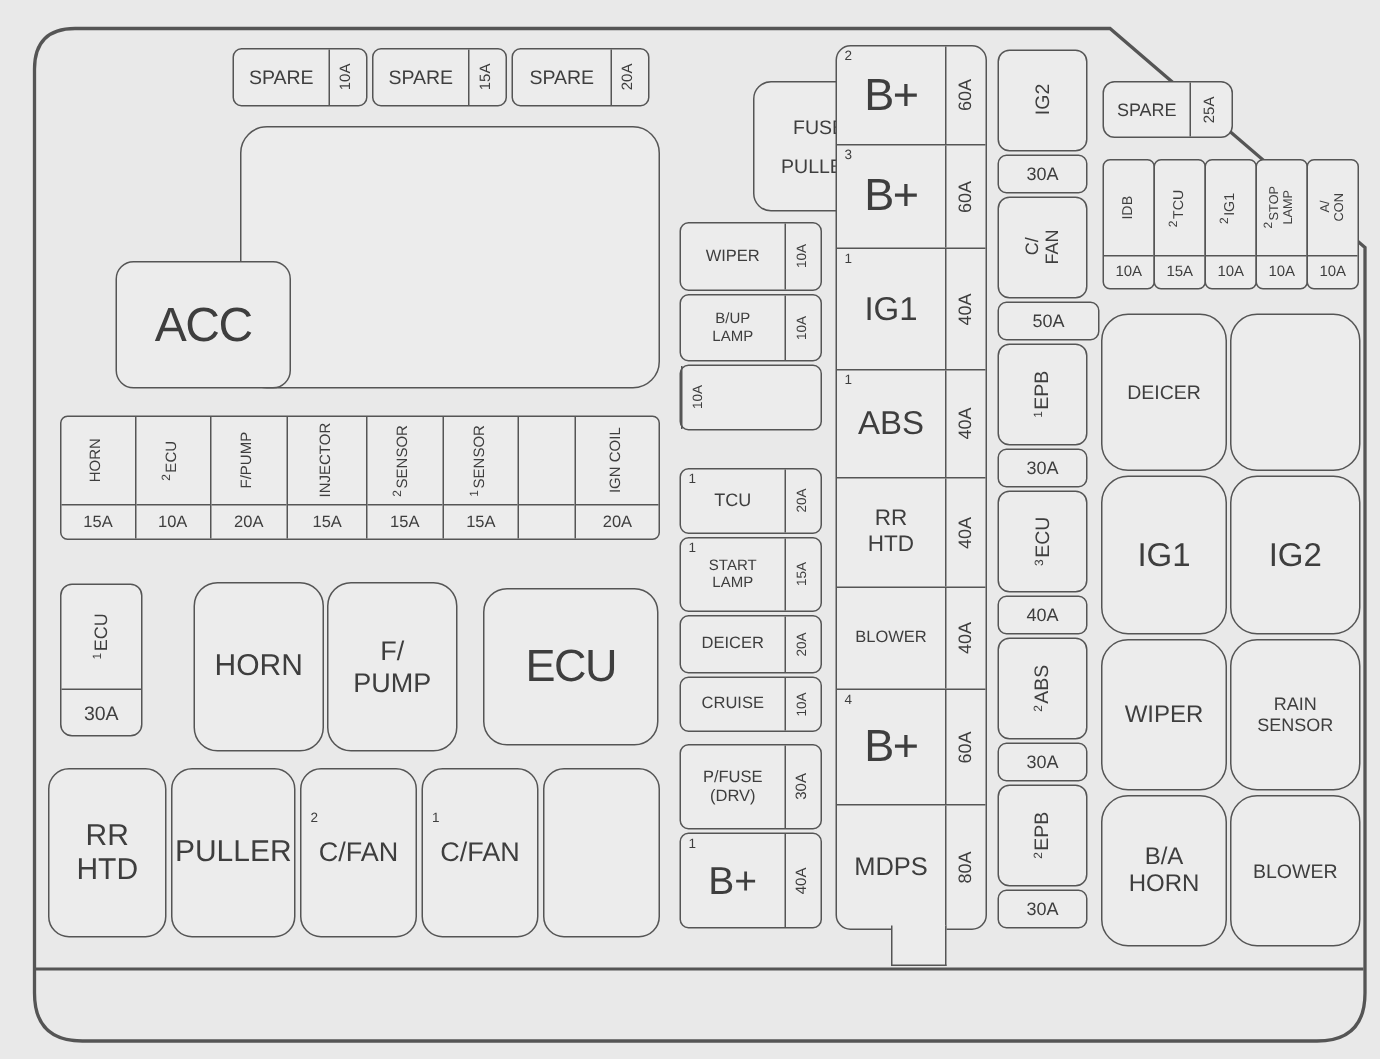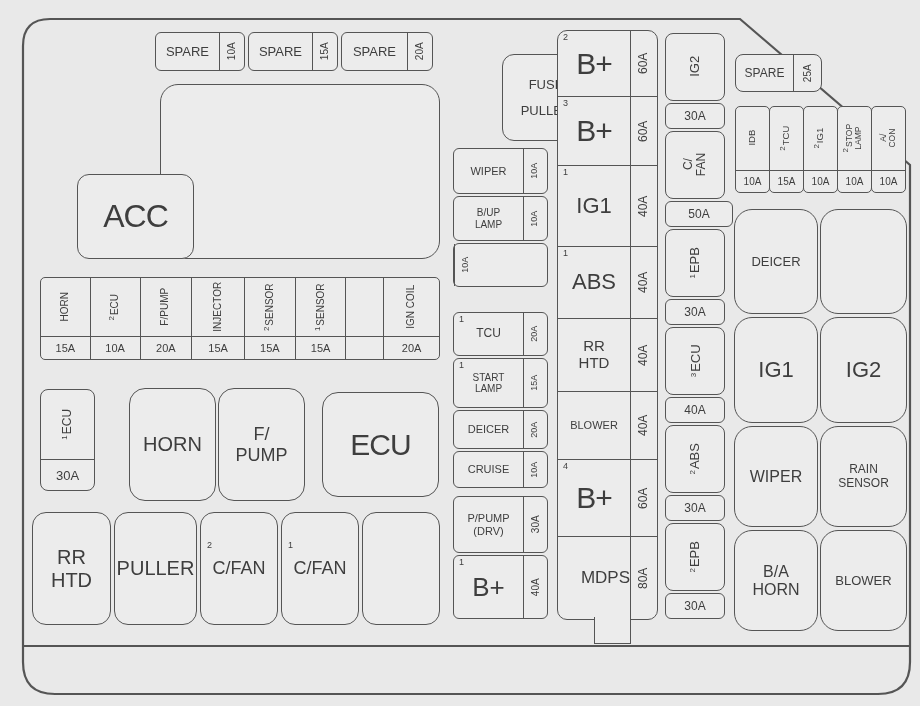--- a/index.html
+++ b/index.html
@@ -26,21 +26,21 @@
   .m2row{display:flex;border-bottom:1.5px solid #555;box-sizing:border-box;}
   .m2row:last-child{border-bottom:none;}
   .m2lab{flex:1;position:relative;display:flex;align-items:center;justify-content:center;}
   .m2amp{width:26px;border-left:1.5px solid #555;display:flex;align-items:center;justify-content:center;font-size:12px;}
   
   .rcol{display:flex;flex-direction:column;}
   .rcol .t{flex:1;display:flex;align-items:center;justify-content:center;}
   .rcol .a{height:21px;border-top:1.5px solid #555;display:flex;align-items:center;justify-content:center;font-size:10px;}
   .f8{font-size:8.5px;}.f9{font-size:9px;}.f95{font-size:9.5px;}.f10{font-size:10px;}
   .f11{font-size:11px;}.f12{font-size:12px;}.f13{font-size:13px;}
-  .f15{font-size:15px;}.f16{font-size:16px;}.f17{font-size:17px;justify-content:flex-end;}.f18{font-size:18px;}
+  .f15{font-size:15px;}.f16{font-size:16px;}.f17{font-size:17px;}.f18{font-size:18px;}
   .f20{font-size:20px;}.f22{font-size:22px;}.f26{font-size:26px;}.f30{font-size:30px;letter-spacing:-1px;}
   .f32{font-size:32px;letter-spacing:-1px;}
   .r5{border-radius:5px;}.r6{border-radius:6px;}.r8{border-radius:8px;}.r10{border-radius:10px;}
   .r12{border-radius:12px;margin-left:44px;}.r14{border-radius:14px;}.r16{border-radius:16px;}.r18{border-radius:18px;}
 </style>
 </head>
 <body>
 
 <div class="page">
 
@@ -224,21 +224,21 @@
         <span class="csup"></span>
         <span class="pre">CRUISE</span>
       </div>
     <div class="amp" style="width:23px">
         <span class="v f9">10A</span>
       </div>
   </div>
   <div class="abs bx r6 fuse" style="left:453px;top:496px;width:95px;height:57px">
     <div class="lab f11">
         <span class="csup"></span>
-        <span class="pre">P/PUMP
+        <span class="pre">P/FUSE
 (DRV)</span>
       </div>
     <div class="amp" style="width:23px">
         <span class="v f10">30A</span>
       </div>
   </div>
   <div class="abs bx r6 fuse" style="left:453px;top:555px;width:95px;height:64px">
     <div class="lab f26">
         <span class="csup">1</span>
         <span>B+</span>

